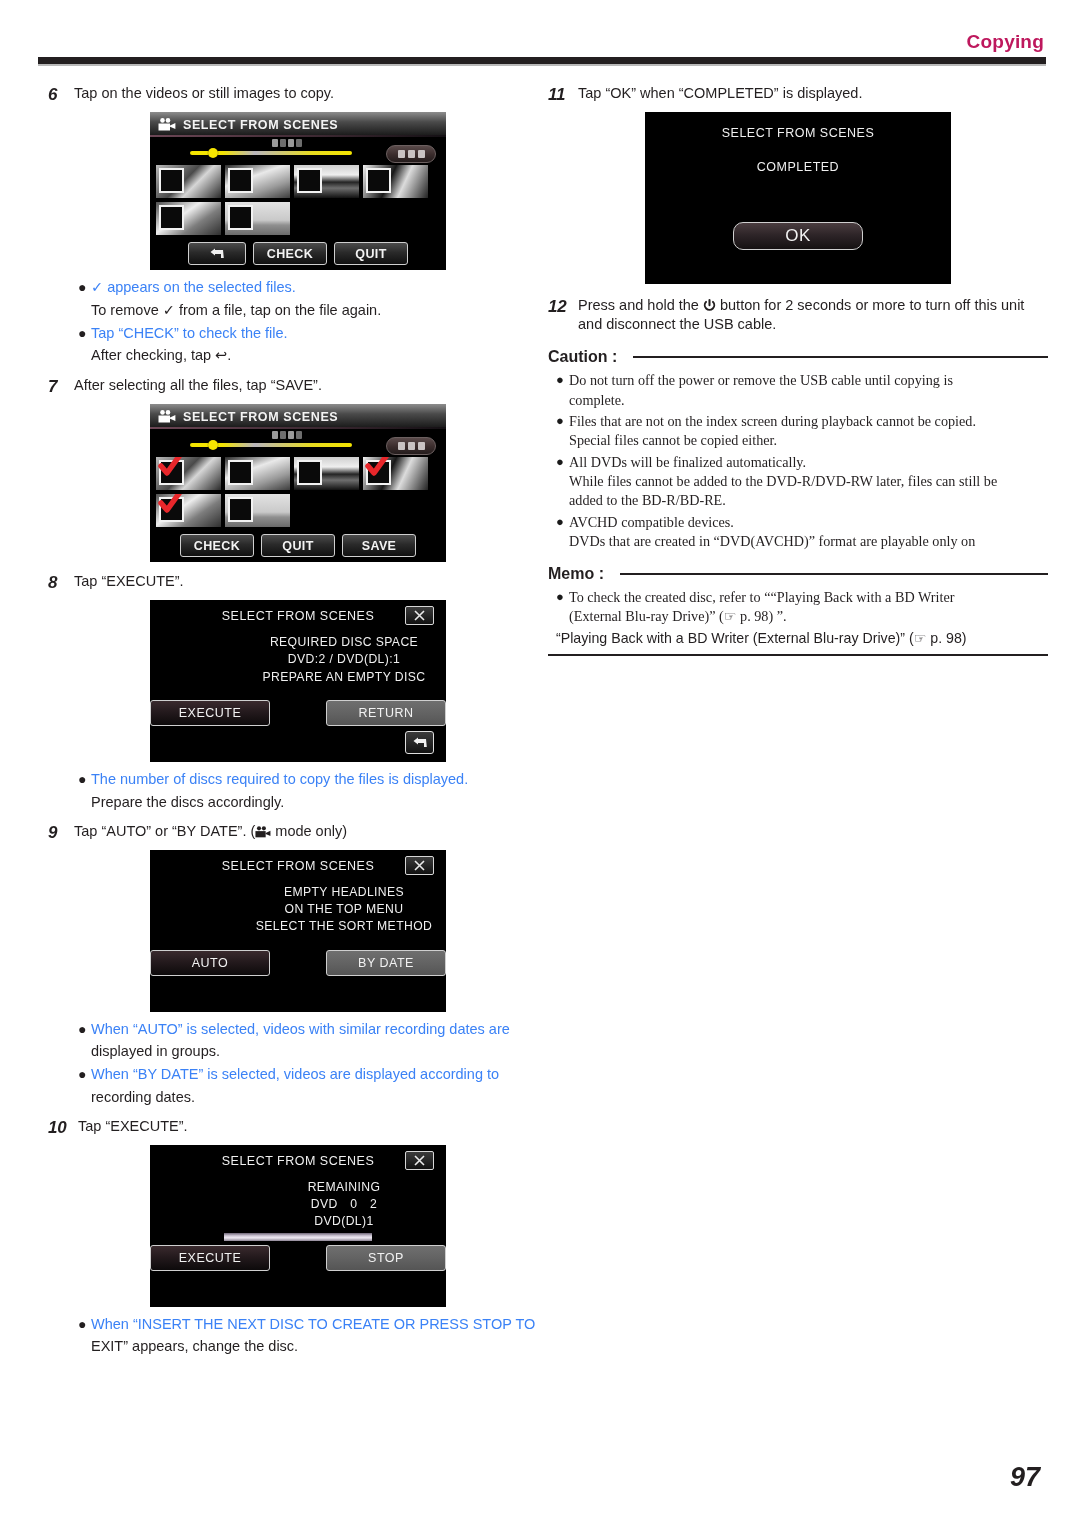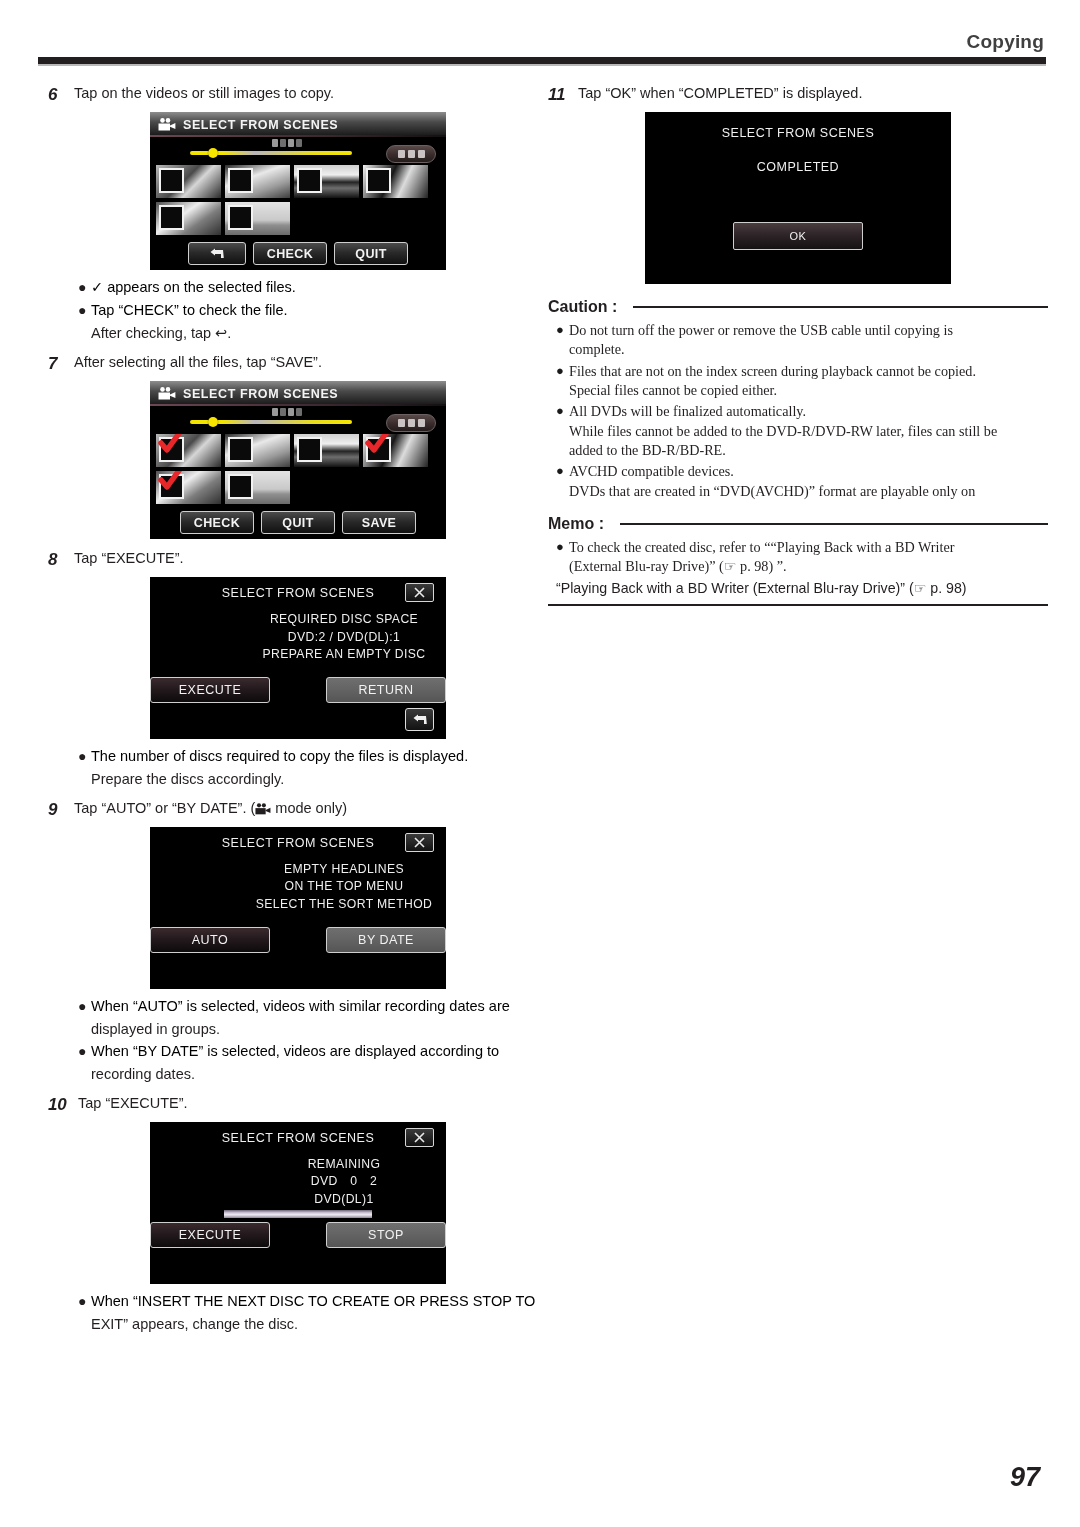--- a/index.html
+++ b/index.html
@@ -6,21 +6,21 @@
   body{
     width:1080px;height:1527px;background:#ffffff;
     font-family:"Liberation Sans","DejaVu Sans",sans-serif;
     color:#1a1a1a;position:relative;overflow:hidden;
   }
   .page{position:absolute;left:0;top:0;width:1080px;height:1527px;}
 
   
   .hdr-title{
     position:absolute;right:36px;top:31px;
-    font-size:19px;font-weight:bold;letter-spacing:.2px;color:#404040;
+    font-size:19px;font-weight:bold;letter-spacing:.2px;color:#be185d;
   }
   .hdr-rule{
     position:absolute;left:38px;top:57px;width:1008px;height:7px;
     background:#231f20;
   }
   .hdr-rule:after{
     content:"";position:absolute;left:0;top:7px;width:100%;height:2px;
     background:#b9b9b9;
   }
 
@@ -36,21 +36,21 @@
     letter-spacing:-.3px;
   }
   .step-num.wide{min-width:30px;}
   .step-txt{font-size:14.5px;line-height:1.32;color:#231f20;}
 
   
   .bul{display:flex;align-items:flex-start;margin:0 0 3px 0;padding-left:30px;}
   .bul-dot{
     flex:0 0 auto;width:13px;font-size:14px;line-height:1.36;color:#231f20;
   }
-  .bul-txt{font-size:14.5px;line-height:1.36;color:#000000;}
+  .bul-txt{font-size:14.5px;line-height:1.36;color:#3b82f6;}
   .sub-txt{font-size:14.5px;line-height:1.36;color:#231f20;padding-left:43px;margin-bottom:3px;}
 
   
   .sect{display:flex;align-items:center;margin:14px 0 5px 0;gap:9px;}
   .sect-lbl{font-size:16px;font-weight:bold;color:#231f20;white-space:nowrap;}
   .sect-line{flex:1 1 auto;height:2px;background:#231f20;margin-left:7px;}
   .cm-bul{display:flex;align-items:flex-start;margin:0 0 2px 0;padding-left:8px;}
   .cm-dot{flex:0 0 auto;width:13px;font-size:13px;line-height:1.36;}
   .cm-txt{font-size:14.2px;line-height:1.36;color:#231f20;font-family:Liberation Serif, serif;}
   .memo-foot{font-size:14.2px;line-height:1.36;color:#231f20;padding-left:8px;margin-top:1px;}
@@ -171,24 +171,24 @@
   .ok-title{
     position:absolute;left:0;top:14px;width:100%;text-align:center;
     font-size:12.5px;letter-spacing:.5px;color:#f0f0f0;
   }
   .ok-body{
     position:absolute;left:0;top:48px;width:100%;text-align:center;
     font-size:12.5px;letter-spacing:.5px;color:#f0f0f0;
   }
   .ok-btn{
     position:absolute;left:50%;transform:translateX(-50%);top:110px;
-    width:128px;height:26px;border-radius:2px;border:1px solid #cfcfcf;
+    width:128px;height:26px;border-radius:10px;border:1px solid #cfcfcf;
     background:linear-gradient(to bottom,#4a3d40 0%,#2e2528 45%,#151112 100%);
     display:flex;align-items:center;justify-content:center;
-    font-size:11px;color:#f2f2f2;letter-spacing:.5px;
+    font-size:17px;color:#f2f2f2;letter-spacing:.5px;
   }
 
   
   .pgnum{
     position:absolute;right:40px;bottom:34px;
     font-size:27px;font-weight:bold;font-style:italic;color:#231f20;
   }
   .ib{display:inline-block;vertical-align:-2px;}
 </style>
 </head>
@@ -263,20 +263,21 @@
         </div>
         <div class="lbtn">CHECK</div>
         <div class="lbtn">QUIT</div>
       </div>
     </div>
 
     <div class="bul">
       <div class="bul-dot">●</div>
       <div class="bul-txt">✓ appears on the selected files.</div>
     </div>
+    <div class="sub-txt">To remove ✓ from a file, tap on the file again.</div>
     <div class="bul">
       <div class="bul-dot">●</div>
       <div class="bul-txt">Tap “CHECK” to check the file.</div>
     </div>
     <div class="sub-txt">After checking, tap ↩.</div>
 
     <div class="step" style="margin-top:10px">
       <div class="step-num">7</div>
       <div class="step-txt">After selecting all the files, tap “SAVE”.</div>
     </div>
@@ -459,20 +460,30 @@
       <div class="step-num wide">11</div>
       <div class="step-txt">Tap “OK” when “COMPLETED” is displayed.</div>
     </div>
 
     <div class="lcd lcd-ok">
       <div class="ok-title">SELECT FROM SCENES</div>
       <div class="ok-body">COMPLETED</div>
       <div class="ok-btn">OK</div>
     </div>
 
+    <div class="step" style="margin-top:12px">
+      <div class="step-num wide">12</div>
+      <div class="step-txt">
+        <span>Press and hold the </span><svg class="ib" width="13" height="13" viewBox="0 0 14 14">
+            <path d="M7 1.2 V6.6" stroke="#231f20" stroke-width="2.2" stroke-linecap="round"></path>
+            <path d="M3.3 3.1 A5.1 5.1 0 1 0 10.7 3.1" stroke="#231f20" stroke-width="2.1" fill="none" stroke-linecap="round"></path>
+          </svg><span> button for 2 seconds or more to turn off this unit</span>
+        <div>and disconnect the USB cable.</div>
+      </div>
+    </div>
 
     <div class="sect">
       <div class="sect-lbl">Caution :</div>
       <div class="sect-line"></div>
     </div>
 
     <div class="cm-bul">
       <div class="cm-dot">●</div>
       <div class="cm-txt">
         <div>Do not turn off the power or remove the USB cable until copying is</div>

